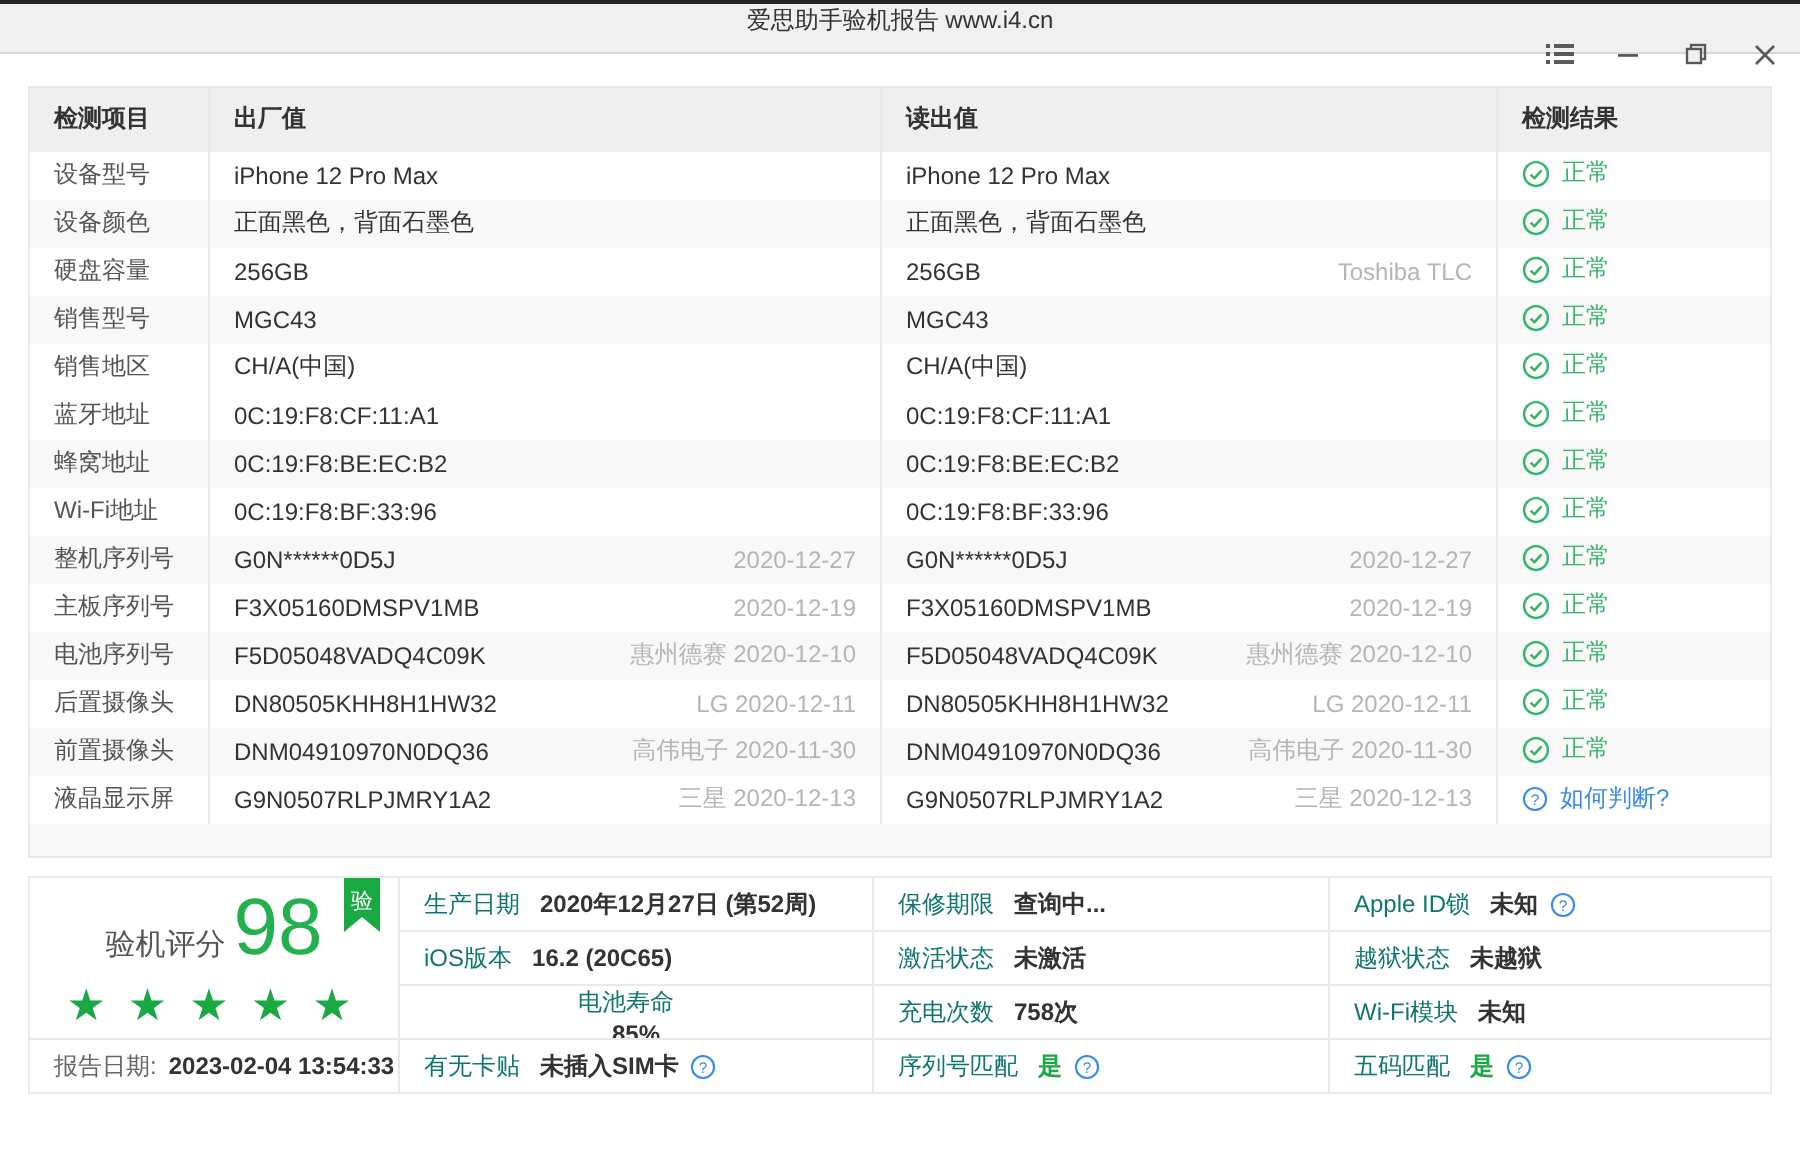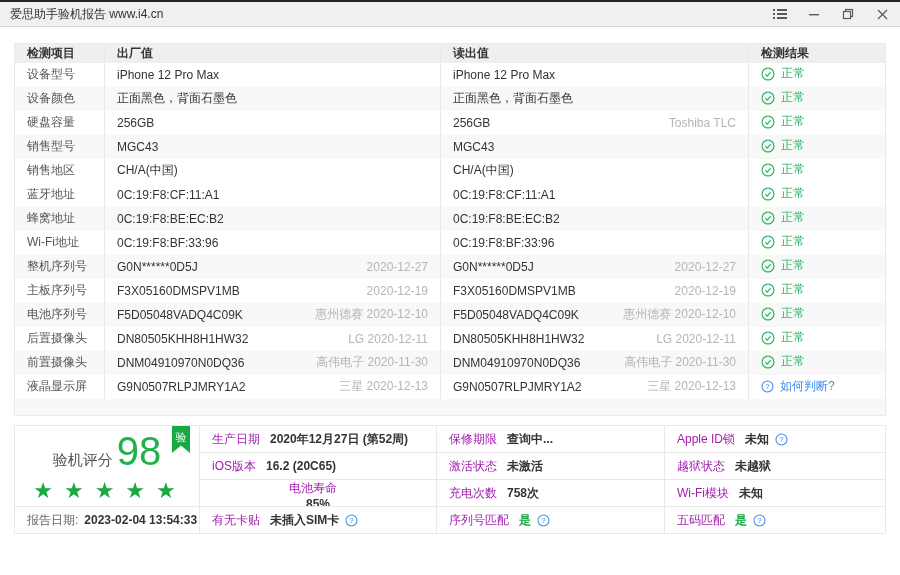--- a/index.html
+++ b/index.html
@@ -1,51 +1,51 @@
 <!DOCTYPE html>
 <html><head>
 <meta charset="utf-8">
 <style>
   * { margin:0; padding:0; box-sizing:border-box; }
   html,body { width:900px; height:575px; background:#fff; overflow:hidden;
               font-family:"Liberation Sans","DejaVu Sans",sans-serif; }
   .top-edge { height:2px; background:#242424; }
   
   .titlebar { height:25px; background:#f0f0f0; border-bottom:1px solid #d8d8d8;
-              display:flex; align-items:center; padding:0 10px; }
+              display:flex; align-items:center; padding:0 10px;flex-direction:column; }
   .title { font-size:12px; color:#333; }
   .controls { margin-left:auto; display:flex; align-items:center; gap:18px; }
   .ctl { width:16px; height:16px; display:flex; align-items:center; justify-content:center;
          color:#5a5a5a; cursor:default; }
   
   .content { padding:16px 14px 0; }
   table.report { width:872px; border-collapse:collapse; table-layout:fixed;
                  border:1px solid #e9e9e9; font-size:12px; }
   table.report th, table.report td { border-left:1px solid #e9e9e9; overflow:hidden; white-space:nowrap; }
   table.report th:first-child, table.report td:first-child { border-left:none; }
-  th { height:19px; background:#efefef; font-weight:bold; color:#333; text-align:left; padding-left:12px;margin-top:36px; }
+  th { height:32px; background:#efefef; font-weight:bold; color:#333; text-align:left; padding-left:12px;margin-top:36px; }
   td { height:24px; color:#333; }
   td.c-item { padding-left:12px; color:#555; }
   td.c-val { padding:0 12px; }
   .valwrap { display:flex; justify-content:space-between; align-items:center; }
   .note { color:#b5b5b5; }
   tr.alt td { background:#f8f8f8; }
   tr.empty-row td { height:17px; background:#f8f8f8; }
   td.c-result { padding-left:12px; }
   .res-ok, .res-help { display:inline-flex; align-items:center; gap:6px; }
   .res-ok span { color:#35b56a; }
   .res-help span { color:#3a8bee; cursor:pointer; }
   
   .summary { width:872px; margin-top:9px; border:1px solid #e9e9e9;
              display:grid; grid-template-columns:185px 237px 228px auto;
              grid-template-rows:27px 27px 27px auto; height:109px; font-size:12px; }
   .br { border-right:1px solid #e9e9e9; }
   .bb { border-bottom:1px solid #e9e9e9; }
   .info-cell { display:flex; align-items:center; padding:0 12px; overflow:hidden; white-space:nowrap; }
-  .ilabel { color:#a21caf; margin-right:10px; }
+  .ilabel { color:#0f766e; margin-right:10px; }
   .ivalue { color:#333; font-weight:bold; }
   .ivalue.green { color:#1aa843; }
   .qwrap { margin-left:6px; display:inline-flex; cursor:pointer; }
   .score-cell { grid-row:1/4; grid-column:1; position:relative;
                 display:flex; flex-direction:column; align-items:center; justify-content:center; }
   .score-line { color:#555; font-size:15px; }
   .score-value { color:#22b14c; font-size:40px; margin-left:4px; }
   .stars { color:#1aa843; font-size:22px; letter-spacing:11px; margin-top:4px;
            text-indent:6px; font-family:"DejaVu Sans",sans-serif; }
   .badge { position:absolute; top:0; right:9px; width:18px; height:27px; background:#1aa843;

